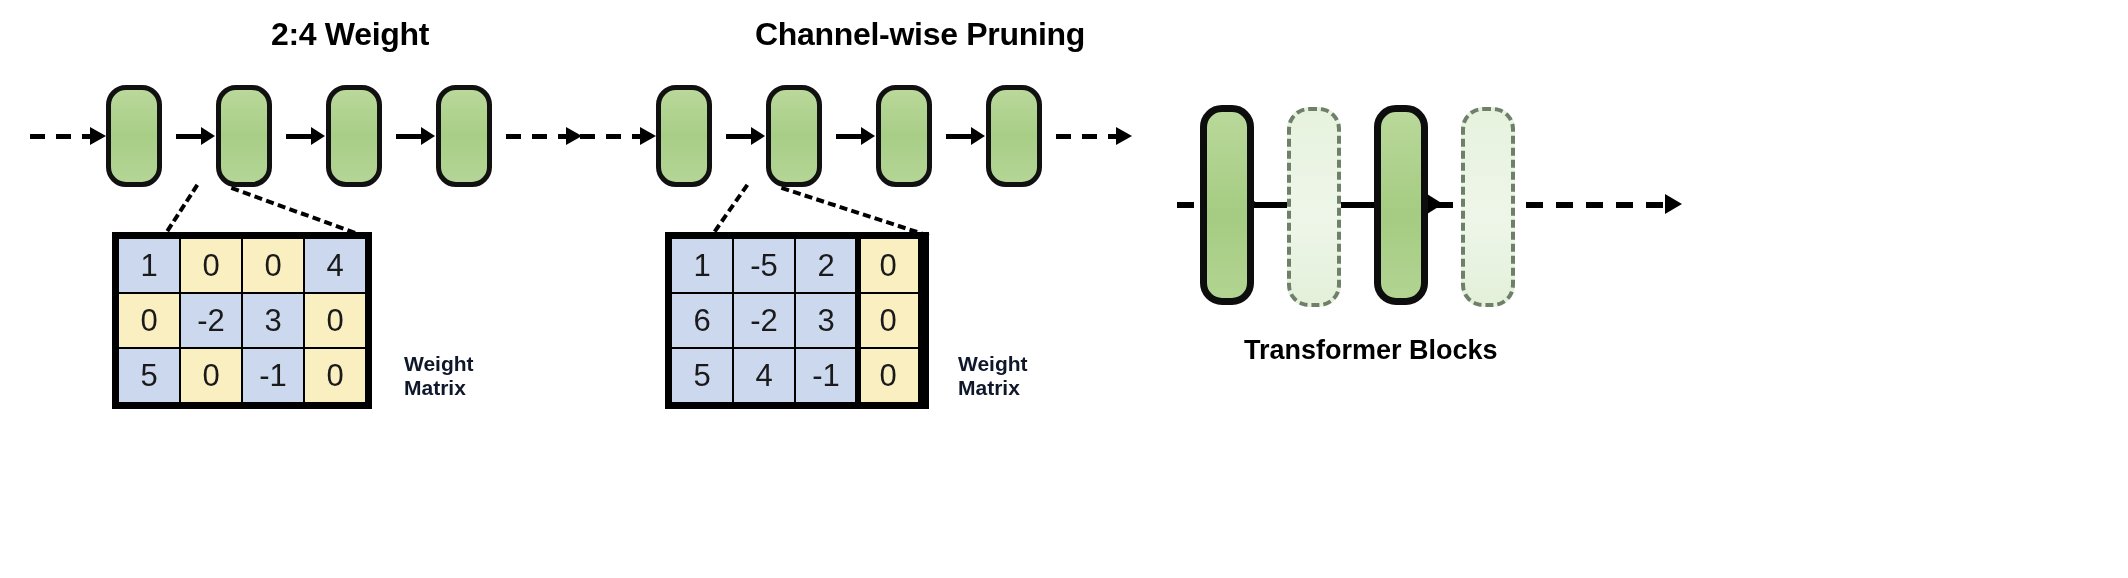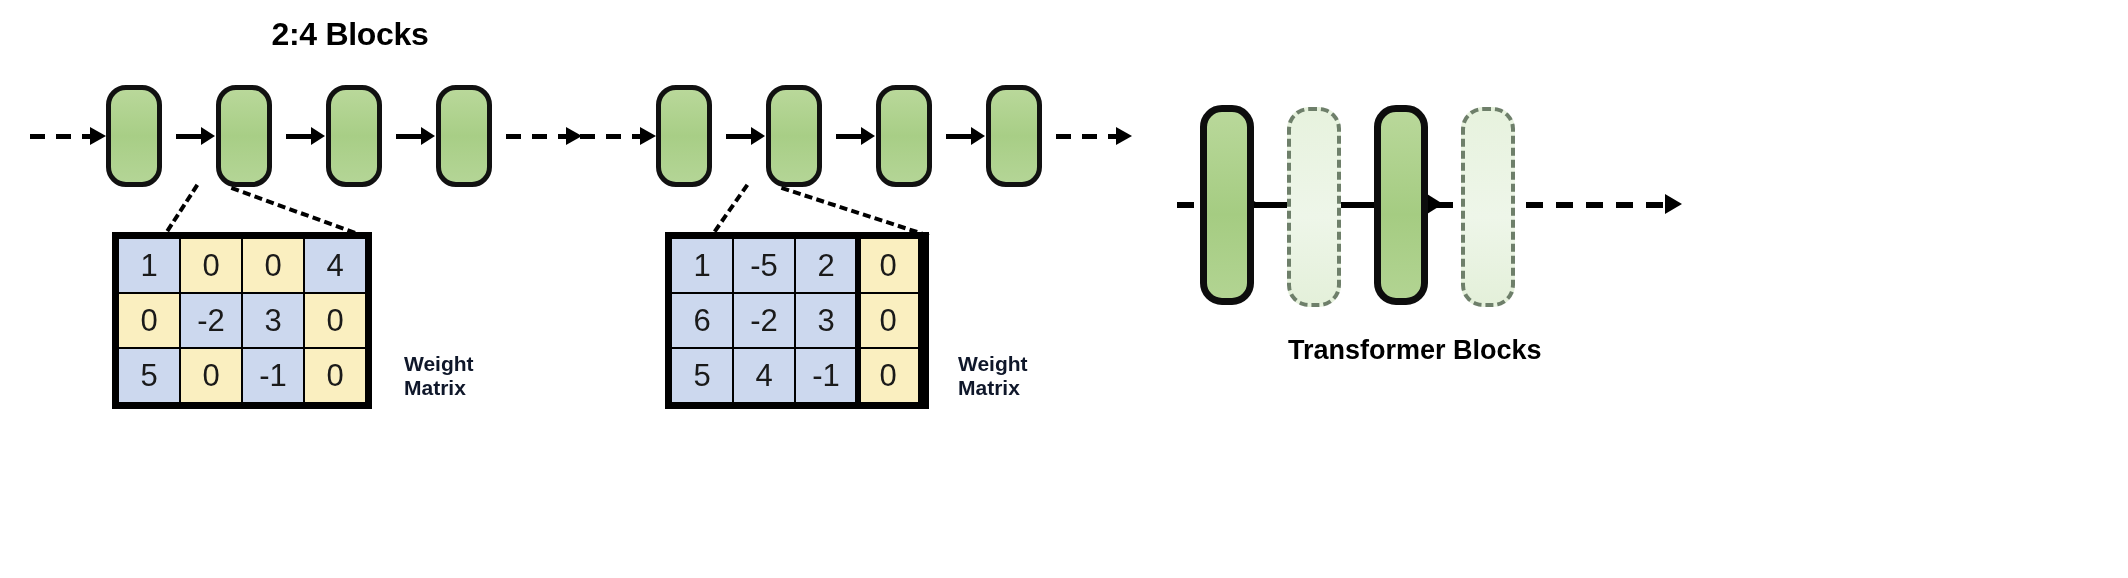--- a/index.html
+++ b/index.html
@@ -143,21 +143,21 @@
     border-left:17px solid #000;
     border-top:10px solid transparent;
     border-bottom:10px solid transparent;
   }
 </style>
 </head>
 <body>
 
 <div class="panel" id="panel-pruning24">
 
-  <div class="panel-title">2:4 Blocks</div>
+  <div class="panel-title">2:4 Weight</div>
 
   <div class="block-row" style="left:30px; top:85px;">
     <div class="arrow-dashed-in"></div>
     <div class="blk-gap"></div>
     <div class="blk"></div>
     <div class="blk-gap"></div>
     <div class="arrow-solid"></div>
     <div class="blk-gap"></div>
     <div class="blk"></div>
     <div class="blk-gap"></div>
@@ -191,20 +191,21 @@
     </div>
 
   <div class="mat-label" style="left:404px; top:352px;">
     <div>Weight</div>
     <div>Matrix</div>
   </div>
 </div>
 
 <div class="panel" id="panel-channelwise">
 
+  <div class="panel-title">Channel-wise Pruning</div>
 
   <div class="block-row" style="left:10px; top:85px;">
     <div class="arrow-dashed-in"></div>
     <div class="blk-gap"></div>
     <div class="blk"></div>
     <div class="blk-gap"></div>
     <div class="arrow-solid"></div>
     <div class="blk-gap"></div>
     <div class="blk"></div>
     <div class="blk-gap"></div>
@@ -250,14 +251,14 @@
 
   <div class="seg-dash tip" style="left:-93px; top:202px; width:66px;"></div>
   <div class="seg-solid tip" style="left:-20px; top:202px; width:178px;"></div>
   <div class="seg-dash tip" style="left:166px; top:202px; width:230px;"></div>
 
   <div class="sleb-blk" style="left:-70px; top:105px;"></div>
   <div class="sleb-blk ghost" style="left:17px; top:107px;"></div>
   <div class="sleb-blk" style="left:104px; top:105px;"></div>
   <div class="sleb-blk ghost" style="left:191px; top:107px;"></div>
 
-  <div class="sleb-label" style="left:-26px; top:335px;margin-left:44px;">Transformer Blocks</div>
+  <div class="sleb-label" style="left:-26px; top:335px;">Transformer Blocks</div>
 </div>
 
 </body></html>

